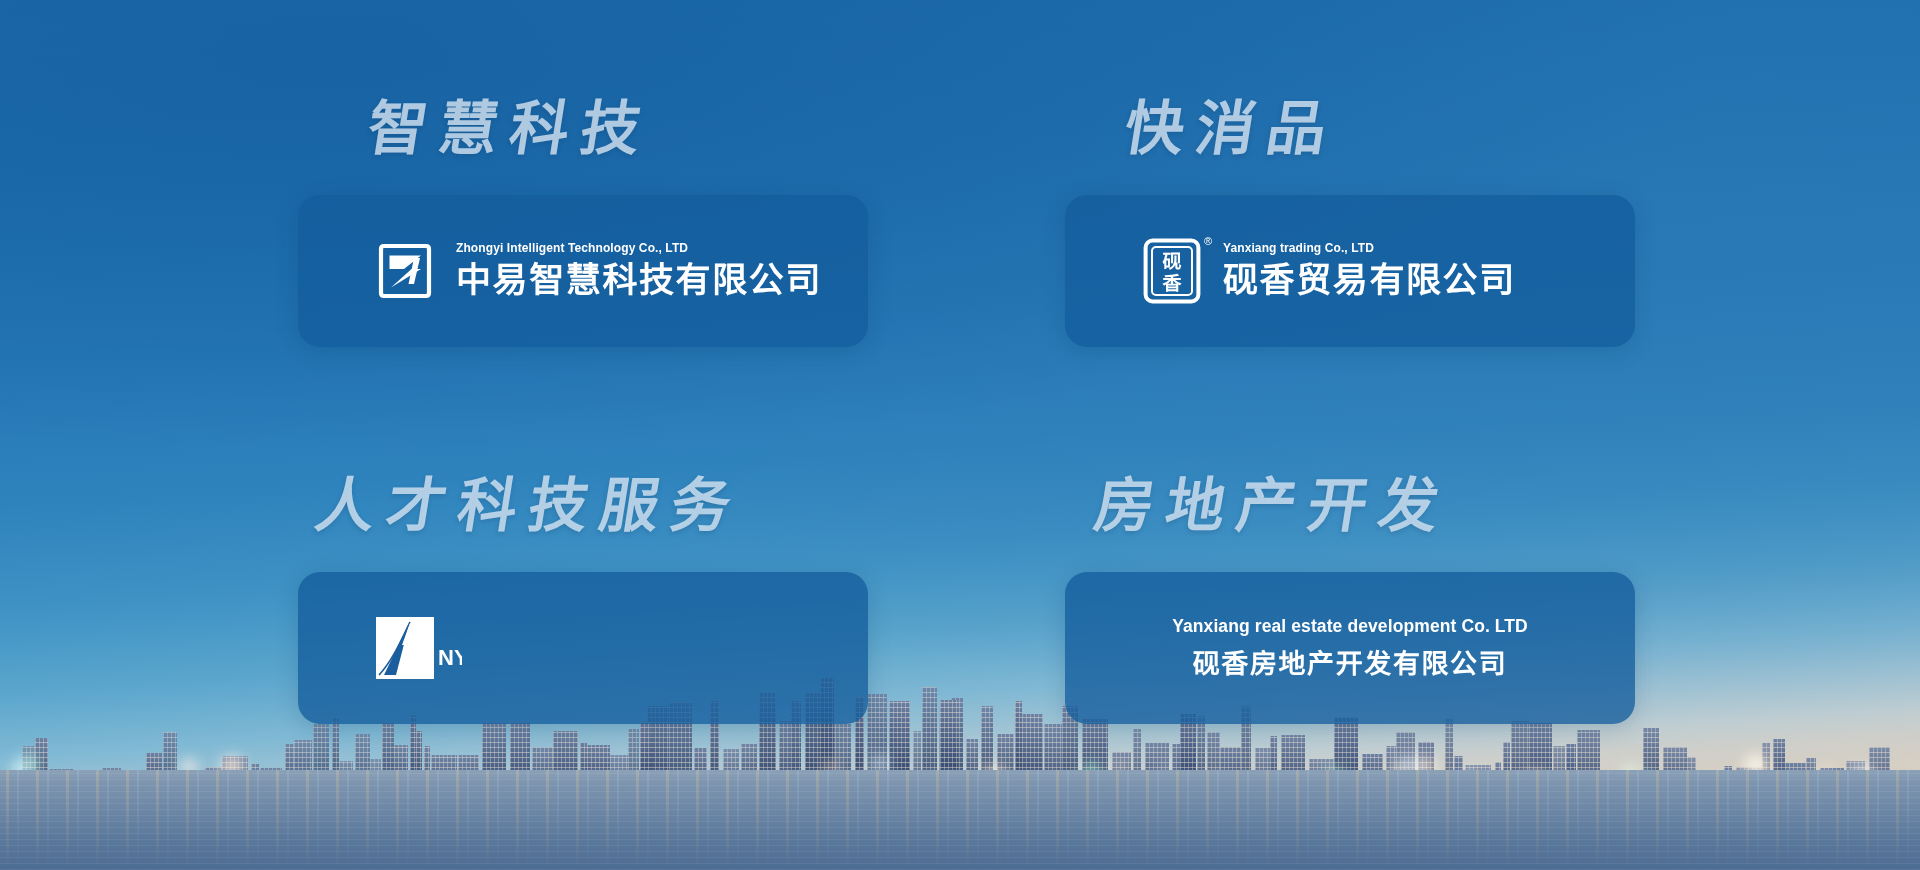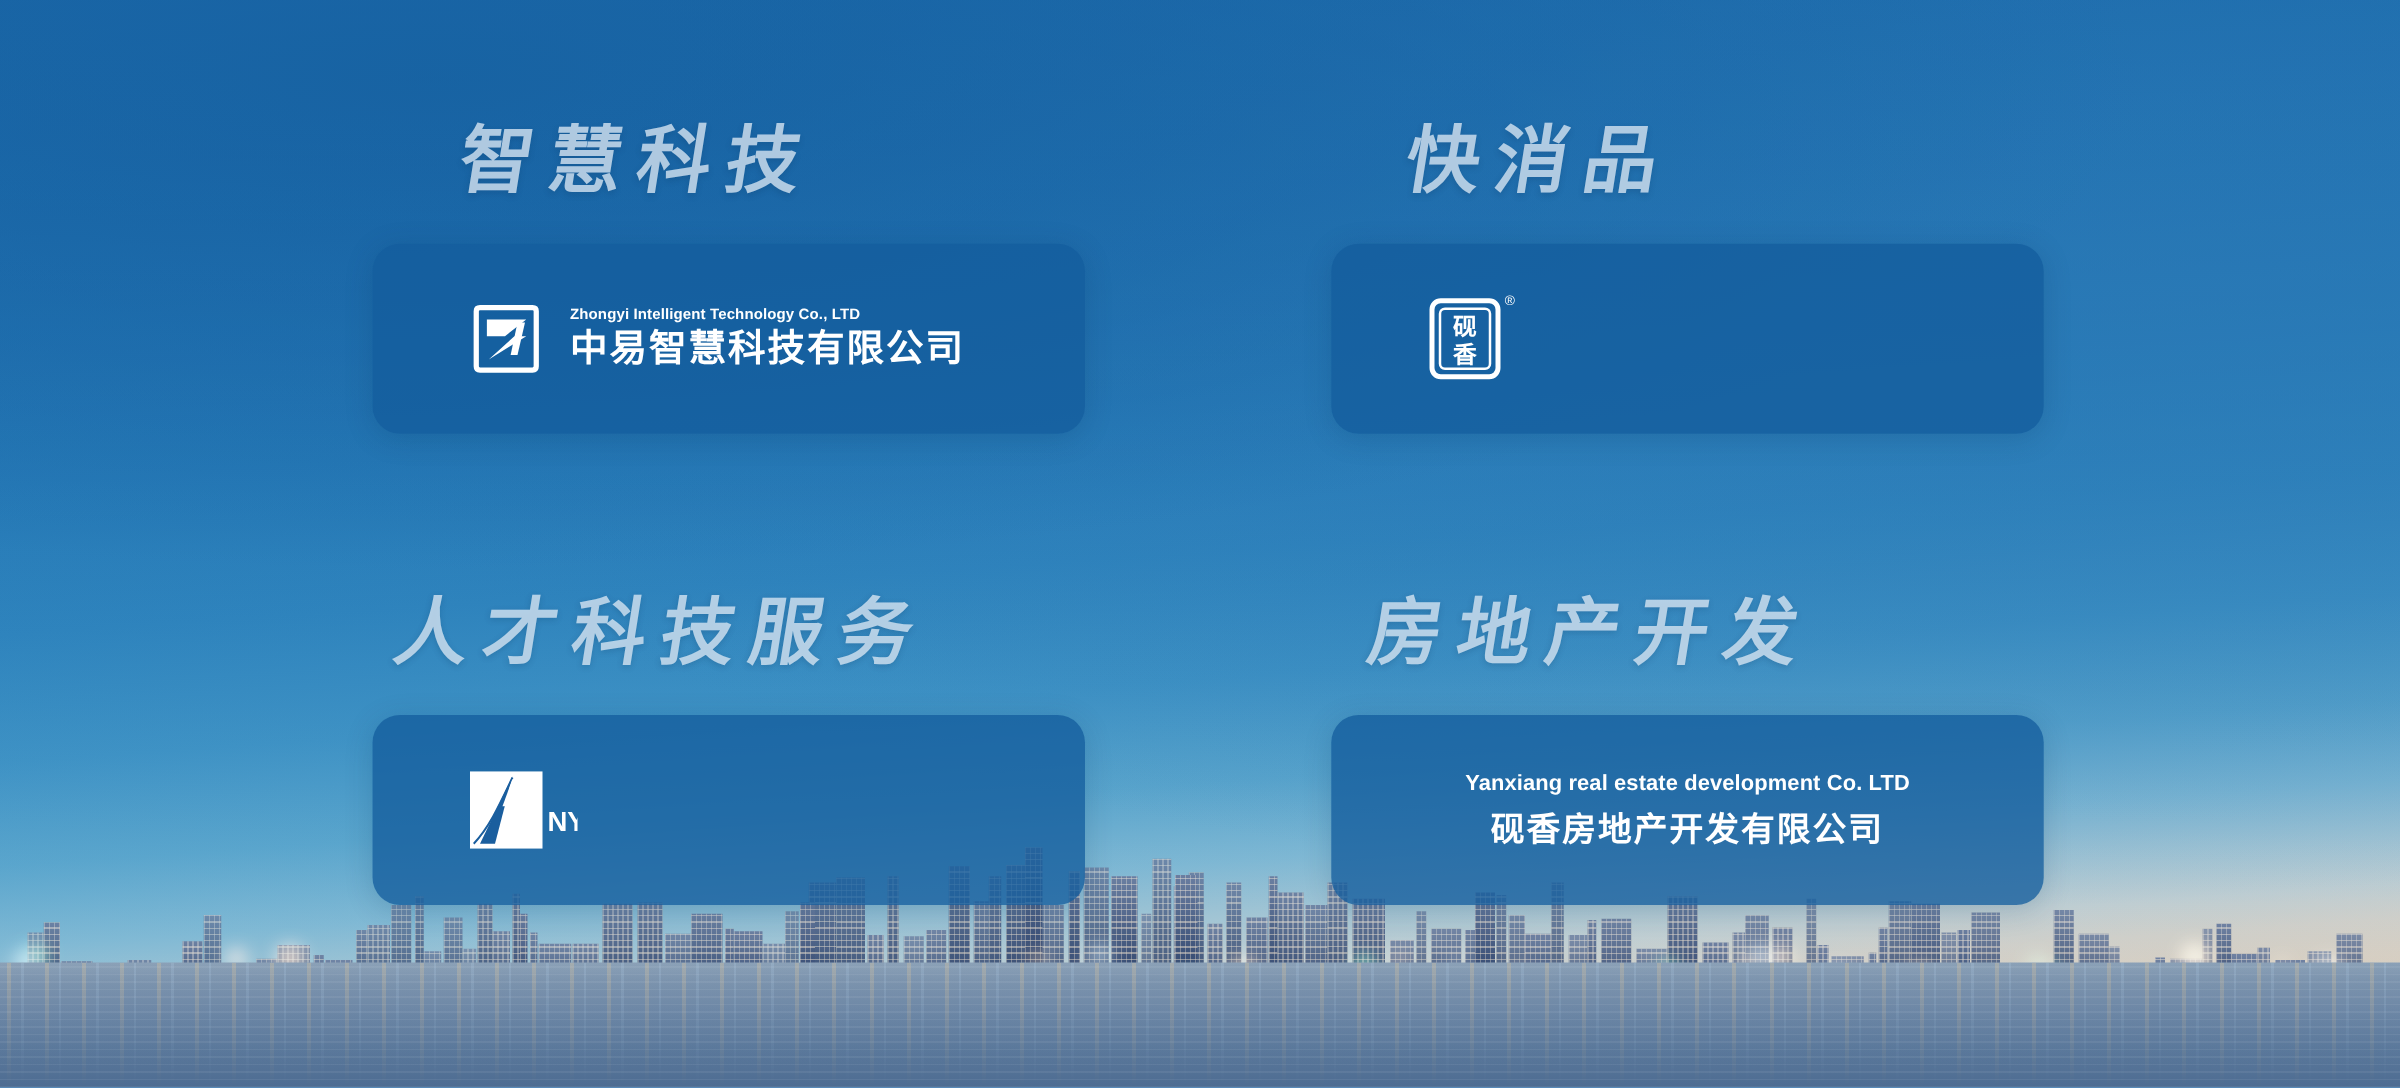--- a/index.html
+++ b/index.html
@@ -104,21 +104,21 @@
   .card.center .card-inner{padding-left:0;flex-direction:column;gap:6px;align-items:center;}
 
   .logo{flex:0 0 auto;display:flex;align-items:center;justify-content:center;}
 
   .txt{display:flex;flex-direction:column;justify-content:center;}
   .en{
     color:#ffffff;font-size:12px;font-weight:700;line-height:1.25;
     letter-spacing:.1px;white-space:nowrap;margin-bottom:3px;
   }
   .cn{
-    color:#ffffff;font-size:30px;font-weight:700;line-height:1.2;
+    color:#ffffff;font-size:35px;font-weight:700;line-height:1.2;
     letter-spacing:1.6px;white-space:nowrap;
   }
   .card.center .en{font-size:17.5px;margin-bottom:10px;}
   .card.center .cn{font-size:27px;}
 
   
   .logo-zy{width:58px;height:58px;position:relative;}
   
   .logo-yx{width:58px;height:66px;position:relative;}
   .reg-mark{position:absolute;right:-11px;top:-2px;color:#fff;font-size:11px;line-height:1;}
@@ -360,20 +360,24 @@
           <div class="logo-yx">
             <svg width="58" height="66" viewBox="0 0 58 66" xmlns="http://www.w3.org/2000/svg">
               <rect x="2.6" y="2.6" width="52.8" height="60.8" rx="7" ry="7" fill="none" stroke="#fff" stroke-width="4"></rect>
               <rect x="9" y="9" width="40" height="48" rx="4" ry="4" fill="none" stroke="#fff" stroke-width="2"></rect>
               <text x="29" y="30" font-family="'Liberation Serif','DejaVu Serif',serif" font-size="19" font-weight="700" fill="#fff" text-anchor="middle">砚</text>
               <text x="29" y="52" font-family="'Liberation Serif','DejaVu Serif',serif" font-size="19" font-weight="700" fill="#fff" text-anchor="middle">香</text>
             </svg>
             <span class="reg-mark">®</span>
           </div>
         </div>
+        <div class="txt">
+          <div class="en">Yanxiang trading Co., LTD</div>
+          <div class="cn">砚香贸易有限公司</div>
+        </div>
       </div>
     </div>
   </div>
 
   <div class="quad q3">
     <div class="seg-title">人才科技服务</div>
     <div class="card">
       <div class="card-inner">
         <div class="logo">
           <svg class="logo-any" viewBox="0 0 86 62" xmlns="http://www.w3.org/2000/svg">

